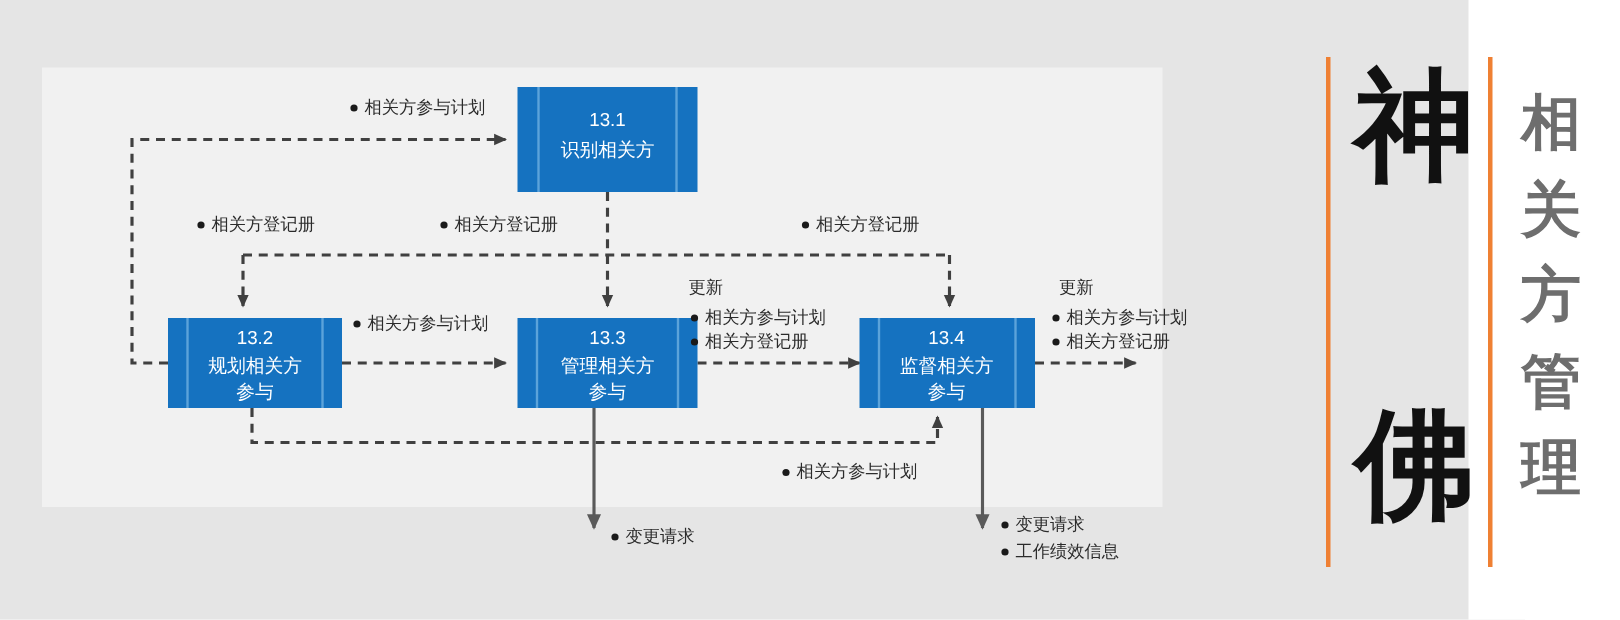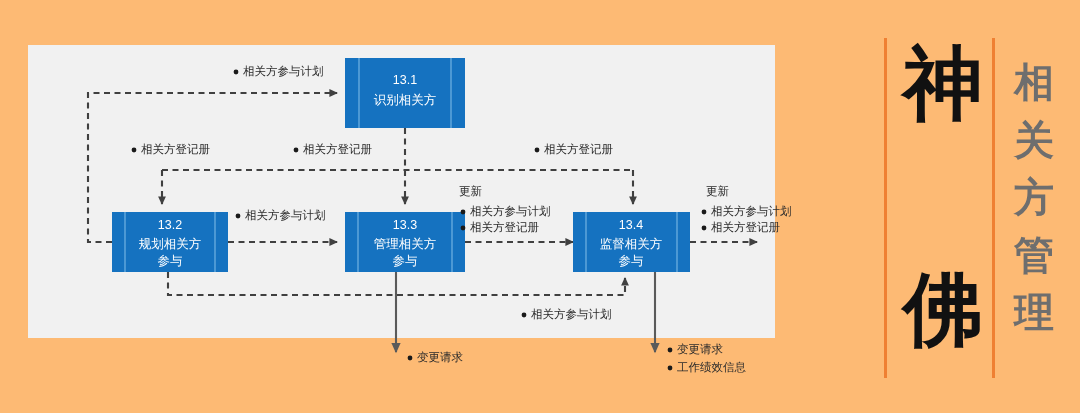--- a/index.html
+++ b/index.html
@@ -9,23 +9,23 @@
   }
   body {
     width: 1080px;
     height: 413px;
     font-family: "Liberation Sans", "DejaVu Sans", sans-serif;
     overflow: hidden;
     position: relative;
   }
   #root {
     position: relative;
-    width: 1080px;
+    width: 979px;
     height: 413px;
-    background: #fdba74;
+    background: #e5e5e5;
   }
   svg.diagram {
     position: absolute;
     left: 0;
     top: 0;
     width: 1080px;
     height: 413px;
   }
   .panel-bg { fill: #f1f1f1; }
   .proc-fill { fill: #1572c0; }

